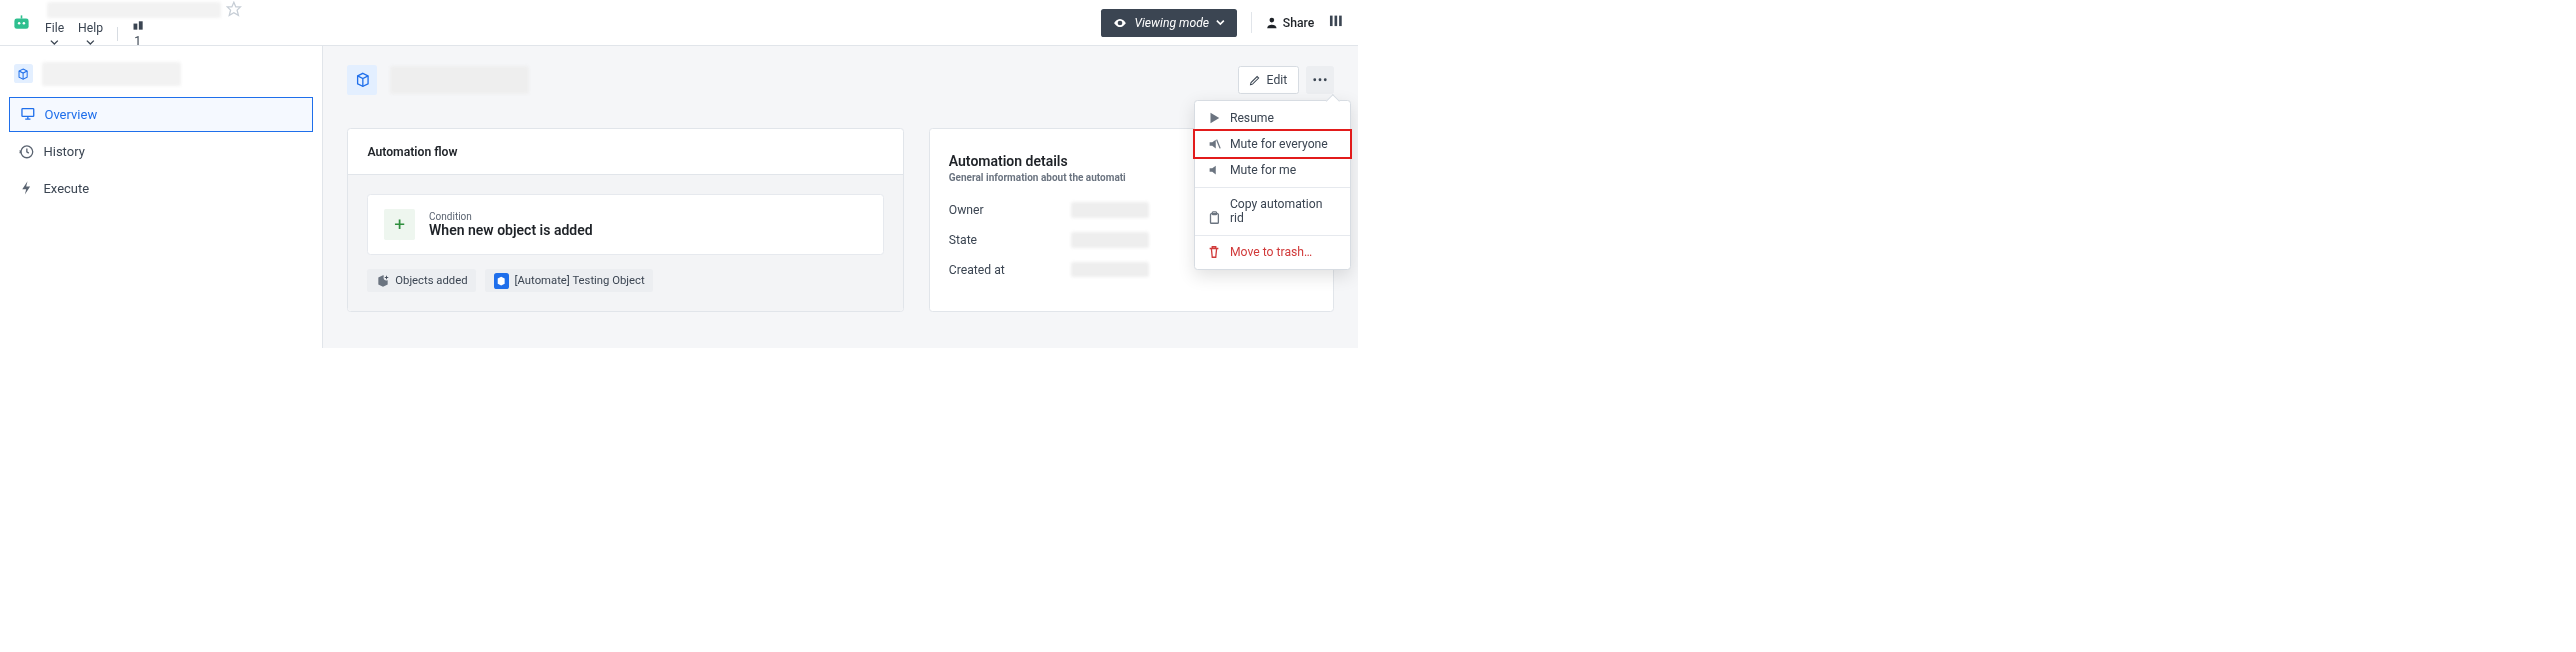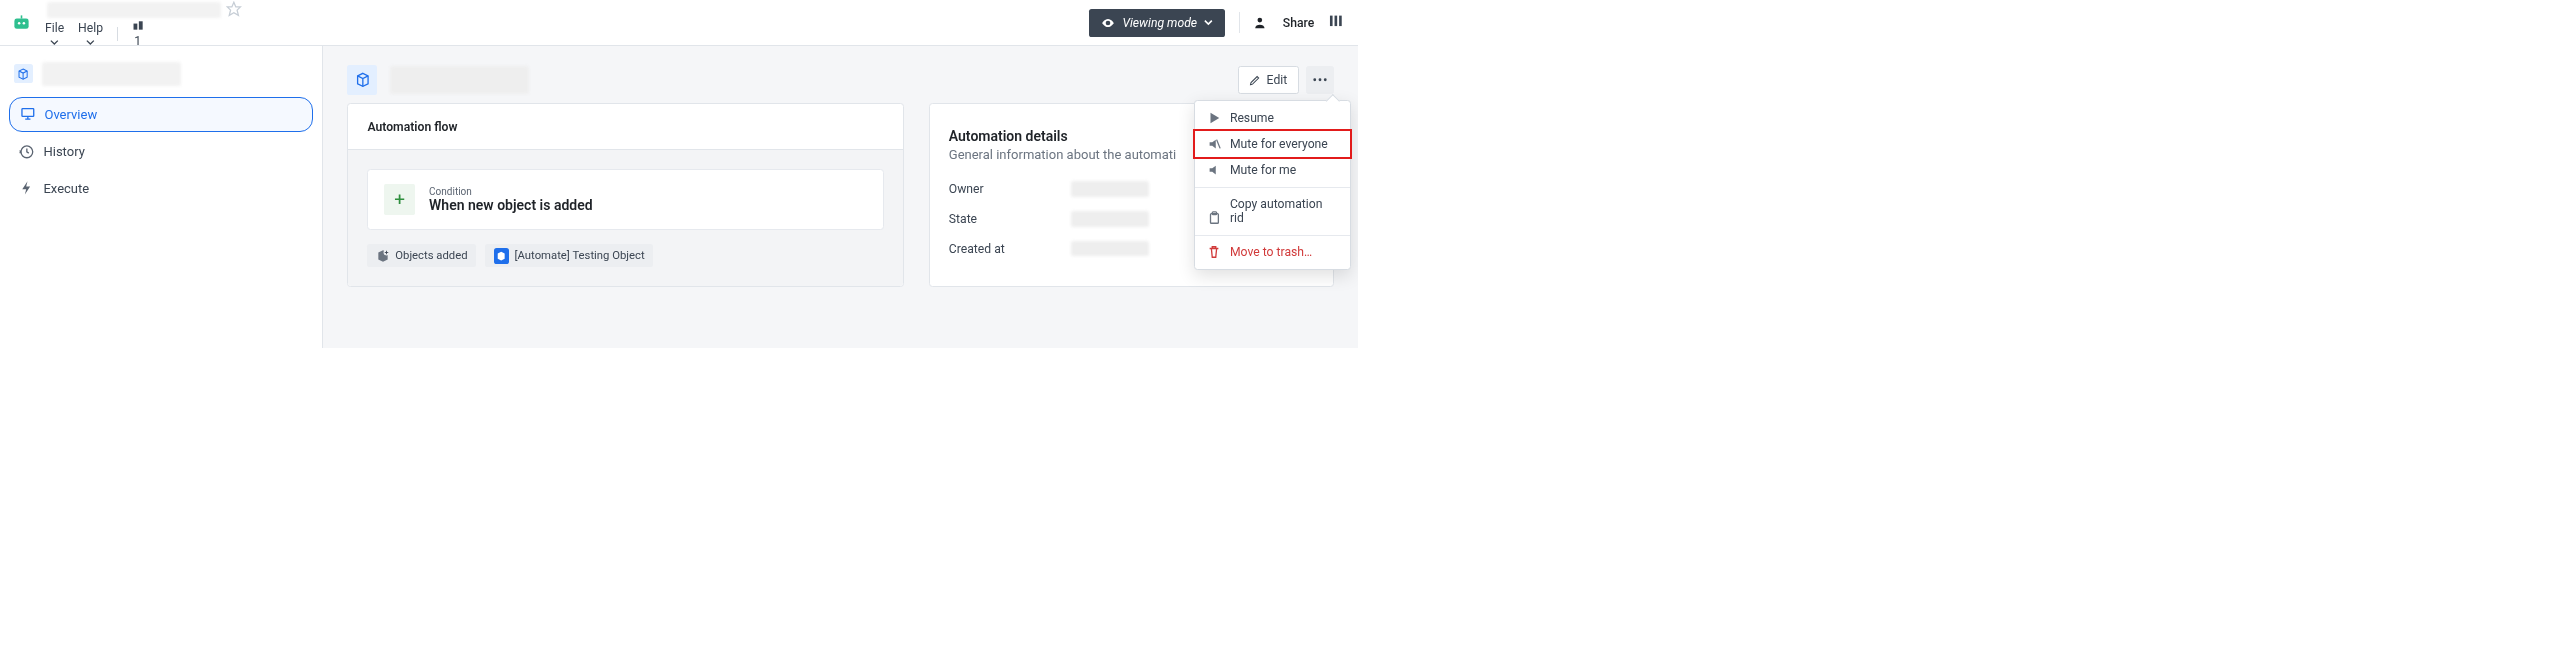--- a/index.html
+++ b/index.html
@@ -4,41 +4,41 @@
 <style>
 * { box-sizing: border-box; margin: 0; padding: 0; font-family: -apple-system, BlinkMacSystemFont, "Segoe UI", Roboto, sans-serif; }
 body { background: #fff; color: #1f2328; font-size: 12.2px; width: 1358px; height: 348px; overflow: hidden; }
 .topbar { height: 46px; border-bottom: 0.9px solid #e1e5ea; display: flex; align-items: stretch; padding: 0 14px 0 12.2px; }
 .topbar-left { display: flex; align-items: center; gap: 8.7px; }
 .robot-icon { width: 19px; height: 19px; color: #2fbf8f; }
 .breadcrumb-blur { width: 174px; height: 15.7px; background: #f2f2f2; border-radius: 2.6px; filter: blur(1.7px); margin-left: 7px; }
 .star-icon { color: #c7ced6; margin-left: 5.2px; }
 .topbar-right { margin-left: auto; display: flex; align-items: center; gap: 14px; }
 .viewing-btn { background: #3b4552; color: #fff; border: none; height: 28px; padding: 0 12.2px; border-radius: 2.6px; display: flex; align-items: center; gap: 7px; font-size: 12.2px; cursor: pointer; font-style: italic; }
-.share-btn { display: flex; align-items: center; gap: 15px; color: #1f2328; cursor: pointer; font-weight: 500; }
+.share-btn { display: flex; align-items: center; gap: 3px; color: #1f2328; cursor: pointer; font-weight: 500; }
 .panel-toggle { cursor: pointer; color: #3b4552; }
 .divider-v { width: 0.9px; height: 21px; background: #e1e5ea; }
 .menubar-row { display: flex; align-items: center; gap: 3.5px; margin-top: 5.2px; padding-left: 35px; font-size: 12.2px; color: #3b4552; height: 21px; }
 .menubar-item { display: flex; align-items: center; gap: 3.5px; padding: 1.7px 5.2px; cursor: pointer; flex-direction: column; }
 .menubar-sep { width: 0.9px; height: 14px; background: #d7dce2; margin: 0 5.2px; }
 .topbar-col { display: flex; flex-direction: column; justify-content: center; }
 
 .body-row { display: flex; height: calc(100% - 46px); }
 .sidebar { width: 323px; border-right: 0.9px solid #e1e5ea; padding: 8.7px 0; }
 .sidebar-header { display: flex; align-items: center; gap: 8.7px; padding: 7px 14px; }
 .cube-badge { width: 19px; height: 19px; background: #e3efff; border-radius: 2.6px; display: flex; align-items: center; justify-content: center; color: #1f6feb; }
 .sidebar-header .blur { width: 139px; height: 24.4px; background: #f2f2f2; border-radius: 2.6px; filter: blur(1.7px); }
-.nav-item { display: flex; align-items: center; gap: 8.7px; margin: 3.5px 8.7px; padding: 8.7px 10.4px; border-radius: 13px; cursor: pointer; font-size: 13px; }
+.nav-item { display: flex; align-items: center; gap: 8.7px; margin: 3.5px 8.7px; padding: 8.7px 10.4px; border-radius: 0; cursor: pointer; font-size: 13px; }
 .nav-item.active { border: 0.9px solid #1f6feb; background: #f5f9ff; color: #1f6feb; }
 .nav-item .icon { width: 15.7px; height: 15.7px; color: inherit; }
 .nav-item:not(.active) { color: #3b4552; }
 .nav-item:not(.active) .icon { color: #5b6471; }
 
 .main { flex: 1; background: #f5f6f8; padding: 19px 24.4px; position: relative; }
-.main-header { display: flex; align-items: center; margin-bottom: 8px; }
+.main-header { display: flex; align-items: center; margin-bottom: 33px; }
 .main-header .cube-badge { width: 30px; height: 30px; }
 .main-header .blur { width: 139px; height: 28px; background: #eee; border-radius: 2.6px; filter: blur(1.7px); margin-left: 12.2px; }
 .main-header-actions { margin-left: auto; display: flex; gap: 7px; }
 .btn { background: #fff; border: 0.9px solid #d7dce2; border-radius: 2.6px; height: 28px; padding: 0 10.4px; display: flex; align-items: center; gap: 5.2px; cursor: pointer; font-size: 12.2px; color: #3b4552; }
 .btn.icon-only { width: 28px; justify-content: center; padding: 0; background: #eceef1; border-color: #eceef1; }
 
 .columns { display: flex; gap: 24.4px; justify-content: flex-end; }
 .card { background: #fff; border: 0.9px solid #e1e5ea; border-radius: 3.5px; }
 .flow-card { flex: 0 0 557px; }
 .flow-card-header { padding: 15.7px 19px; font-weight: 600; border-bottom: 0.9px solid #e1e5ea; }
@@ -47,21 +47,21 @@
 .plus-box { width: 31px; height: 31px; background: #eef6ef; display: flex; align-items: center; justify-content: center; color: #2f8f3e; font-size: 19px; border-radius: 1.7px; }
 .condition-label { color: #5b6471; font-size: 10px; }
 .condition-text { font-weight: 600; font-size: 14px; }
 .chips { display: flex; gap: 8.7px; }
 .chip { display: flex; align-items: center; gap: 5.2px; background: #eceef1; border-radius: 2.6px; padding: 3.5px 8.7px; font-size: 11.3px; color: #3b4552; }
 .chip .chip-icon { width: 14px; height: 14px; }
 .chip.blue-icon .chip-icon-wrap { background: #1f6feb; color: #fff; border-radius: 2.6px; width: 15.7px; height: 15.7px; display: flex; align-items: center; justify-content: center; }
 
 .details-card { flex: 1; padding: 15.7px 19px; }
 .details-title { font-weight: 600; font-size: 14px; margin-top: 8px; }
-.details-sub { color: #6b7480; font-size: 13px; margin: 3.5px 0 12.2px; }
+.details-sub { color: #6b7480; font-size: 10px; margin: 3.5px 0 12.2px; font-weight: bold; }
 .detail-row { display: flex; align-items: center; padding: 7px 0; font-size: 12.2px; }
 .detail-row .label { width: 122px; color: #3b4552; }
 .detail-row .value-blur { width: 78px; height: 15.7px; background: #eee; border-radius: 2.6px; filter: blur(1.7px); }
 
 .dropdown { position: absolute; top: 54px; right: 7px; width: 157px; background: #fff; border: 0.9px solid #d7dce2; border-radius: 3.5px; box-shadow: 0 5.2px 17.4px rgba(0,0,0,.12); padding: 3.5px 0; z-index: 10; }
 .dropdown::before { content: ""; position: absolute; top: -5.2px; right: 12.2px; width: 8.7px; height: 8.7px; background: #fff; border-left: 0.9px solid #d7dce2; border-top: 0.9px solid #d7dce2; transform: rotate(45deg); }
 .dropdown-item { display: flex; align-items: flex-end; gap: 8.7px; padding: 6.1px 12.2px; font-size: 12.2px; color: #3b4552; cursor: pointer; }
 .dropdown-item .mi { width: 14px; height: 14px; color: #6b7480; flex-shrink: 0; }
 .dropdown-item.highlight { outline: 2.6px solid #e21b1b; outline-offset: -0.9px; }
 .dropdown-item.danger { color: #d13a3a; }

